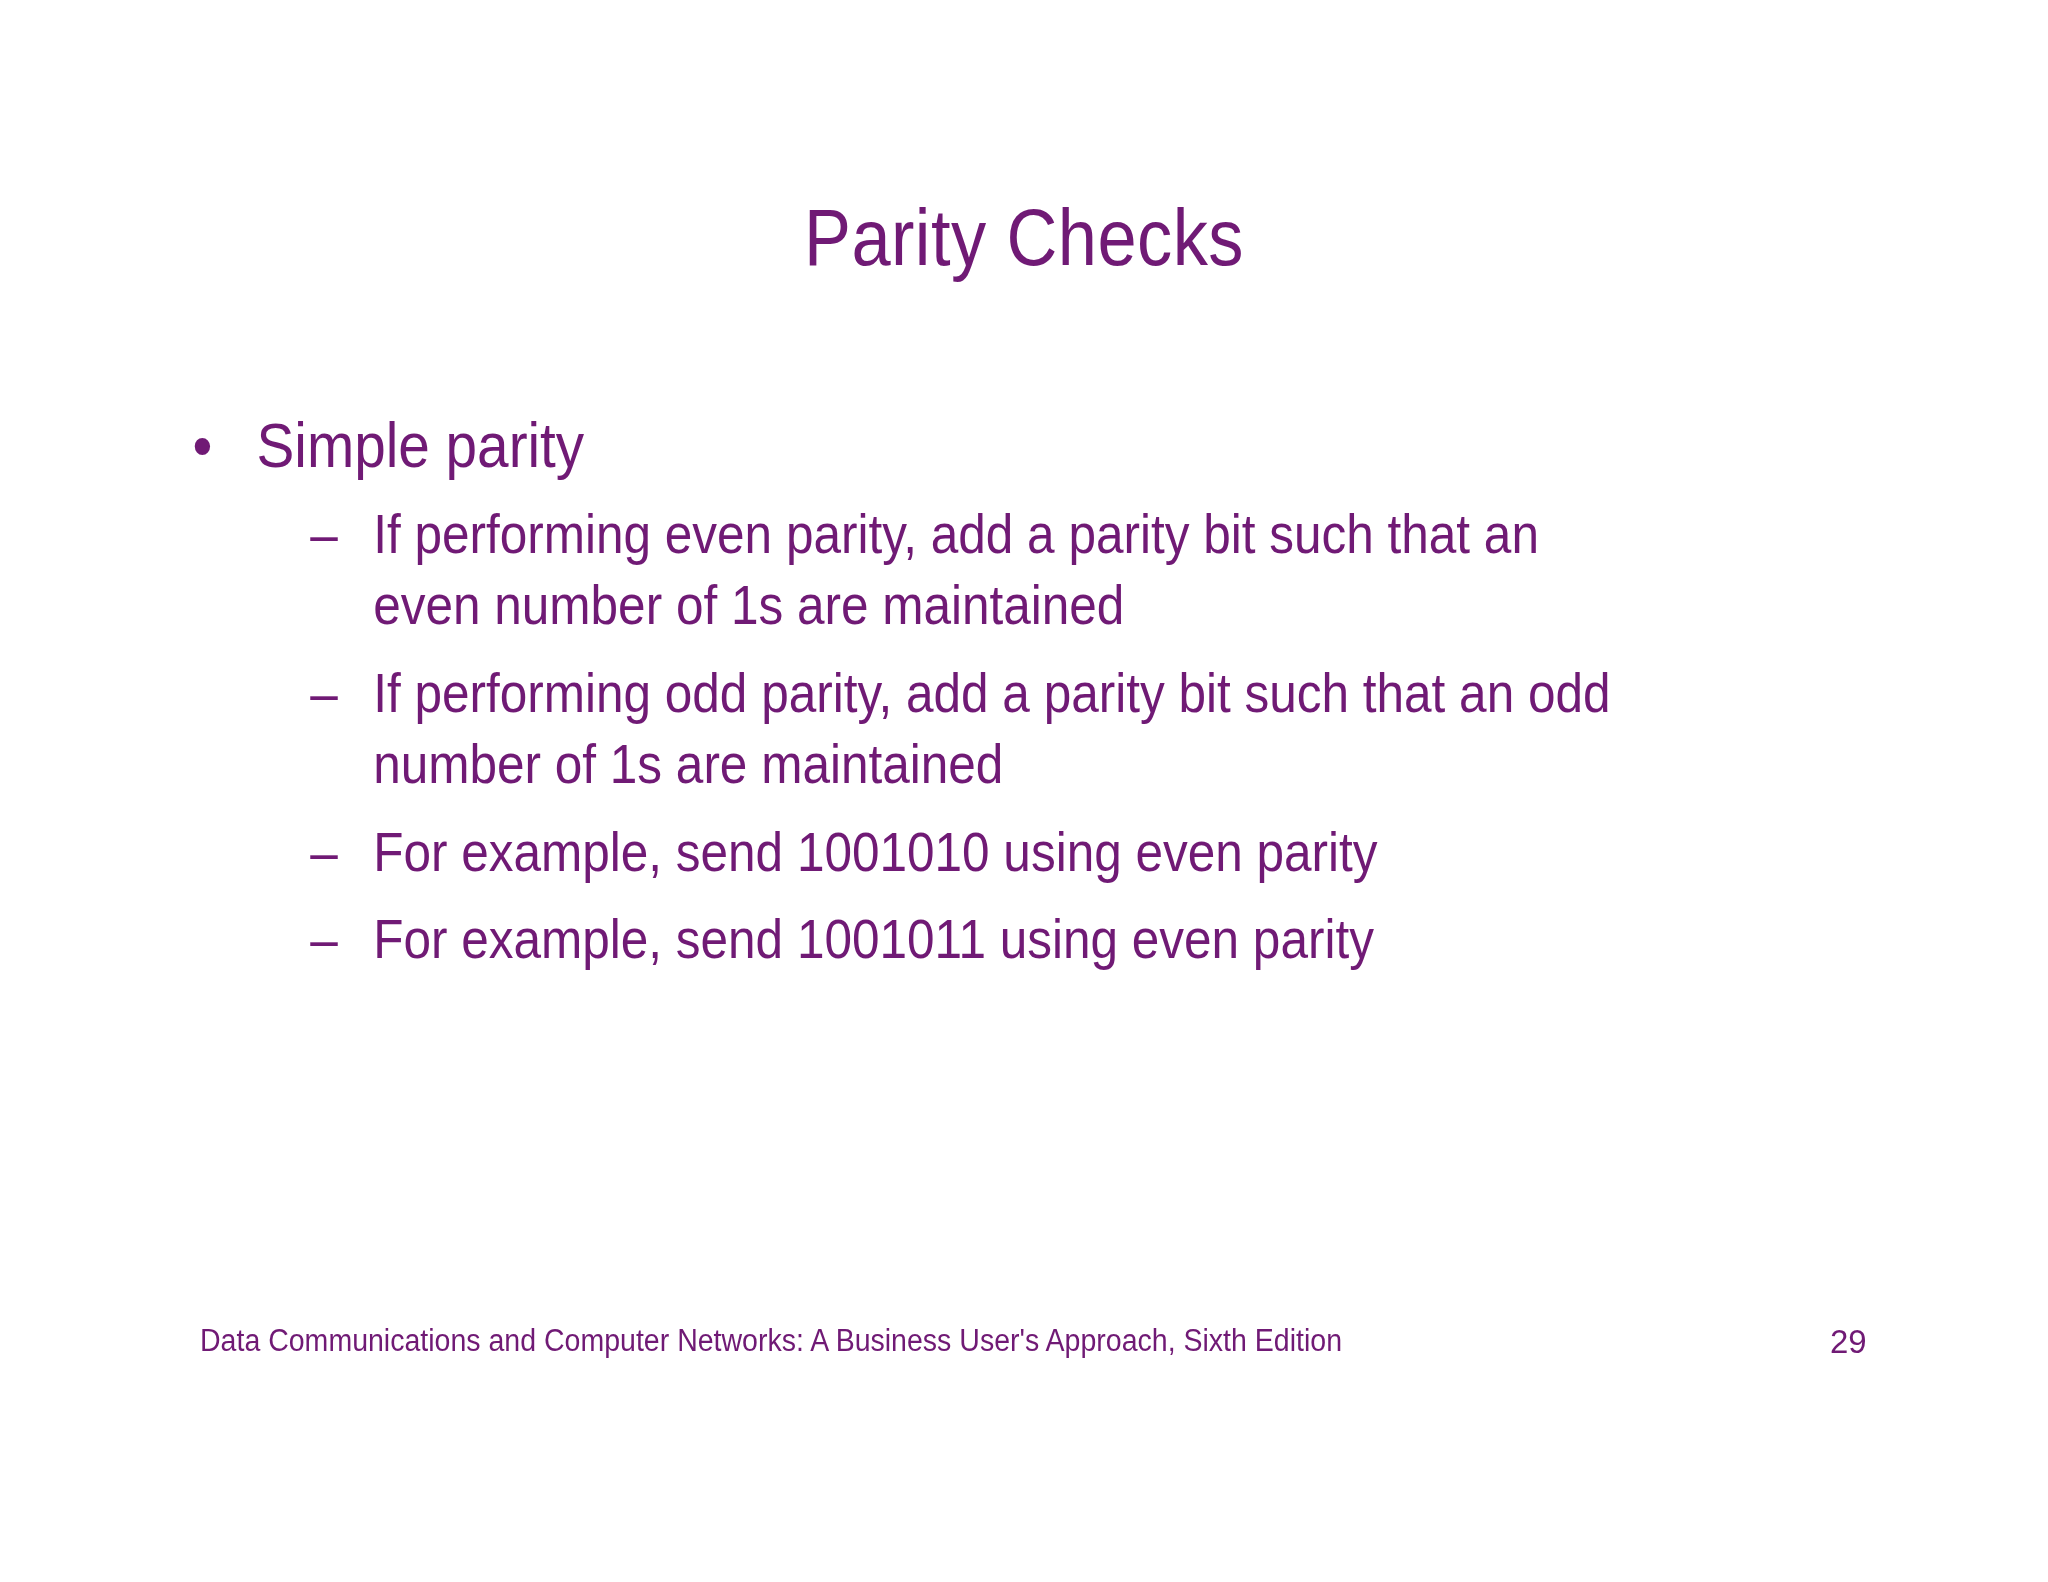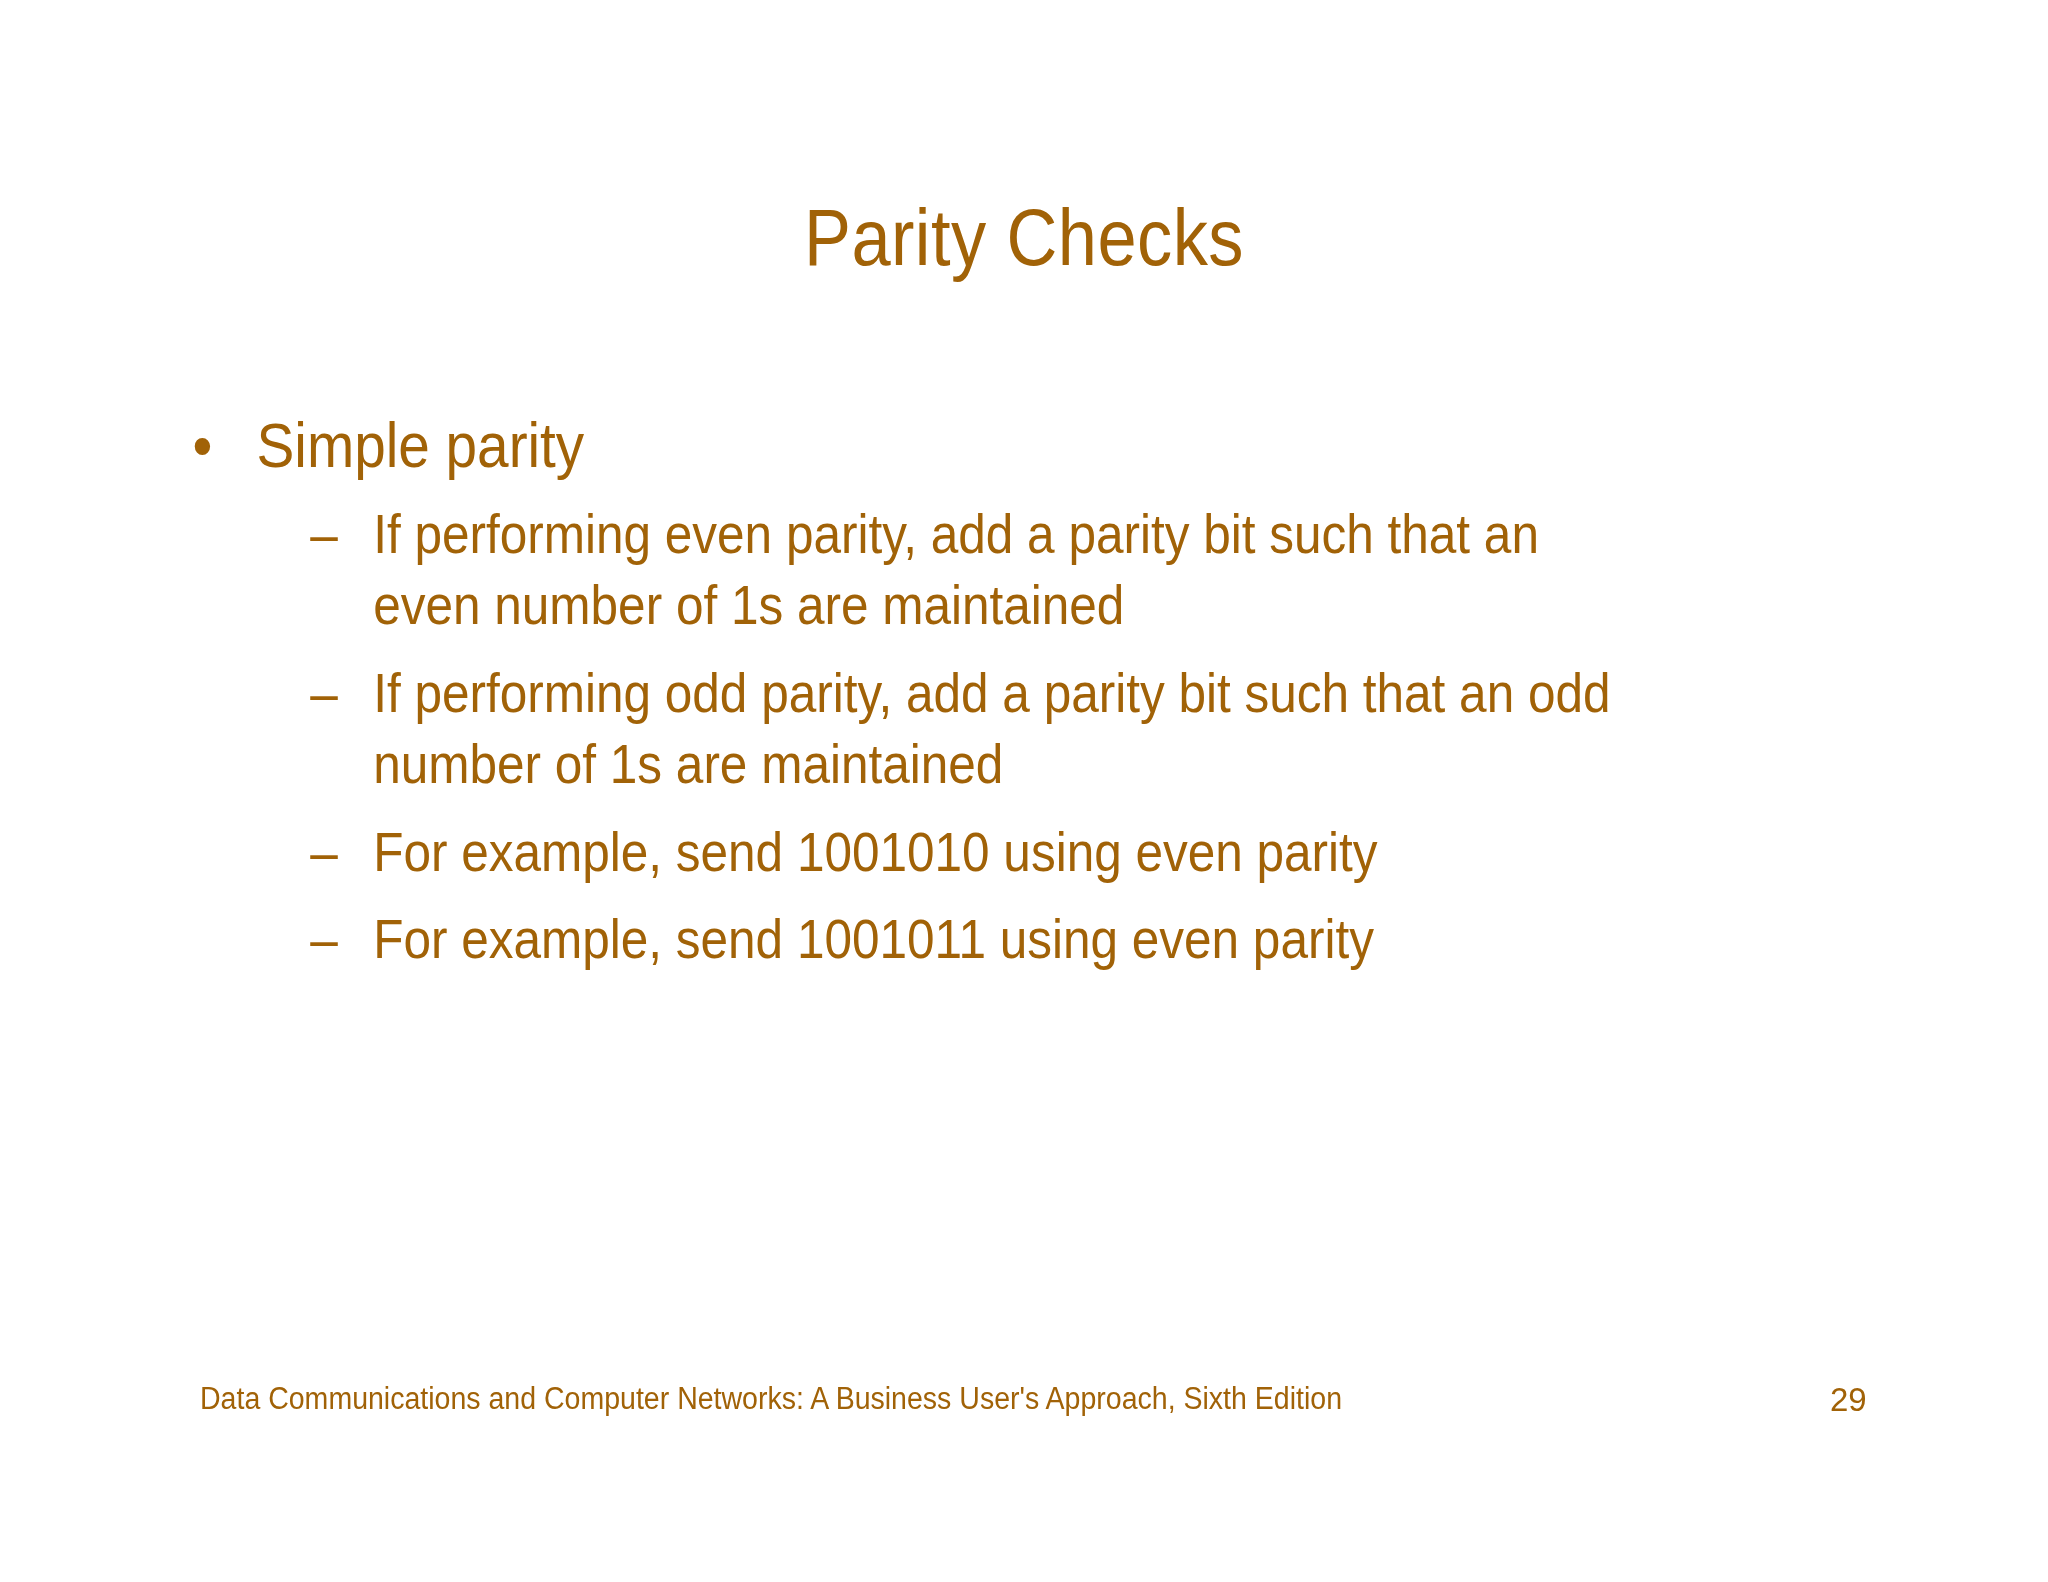--- a/index.html
+++ b/index.html
@@ -9,21 +9,21 @@
     background: #ffffff;
   }
 
   #slide {
     position: relative;
     width: 2048px;
     height: 1582px;
     background: #ffffff;
     overflow: hidden;
     font-family: "Liberation Sans", "DejaVu Sans", sans-serif;
-    color: #a16207;
+    color: #701a75;
     
     -webkit-font-smoothing: antialiased;
   }
 
   
   #slide-title {
     position: absolute;
     left: 150px;
     top: 196px;
     width: 1748px;
@@ -98,21 +98,21 @@
   }
   .bullet-l2.nowrap .wrapbox {
     max-width: none;
     white-space: nowrap;
   }
 
   
   #footer {
     position: absolute;
     left: 200px;
-    top: 1380px;
+    top: 1322px;
     width: 1700px;
     display: flex;
     align-items: baseline;
     font-size: 31px;
     line-height: 1.2;
     text-align: center;
   }
   #footer-text {
     transform: scaleX(0.92);
     transform-origin: 0 50%;

